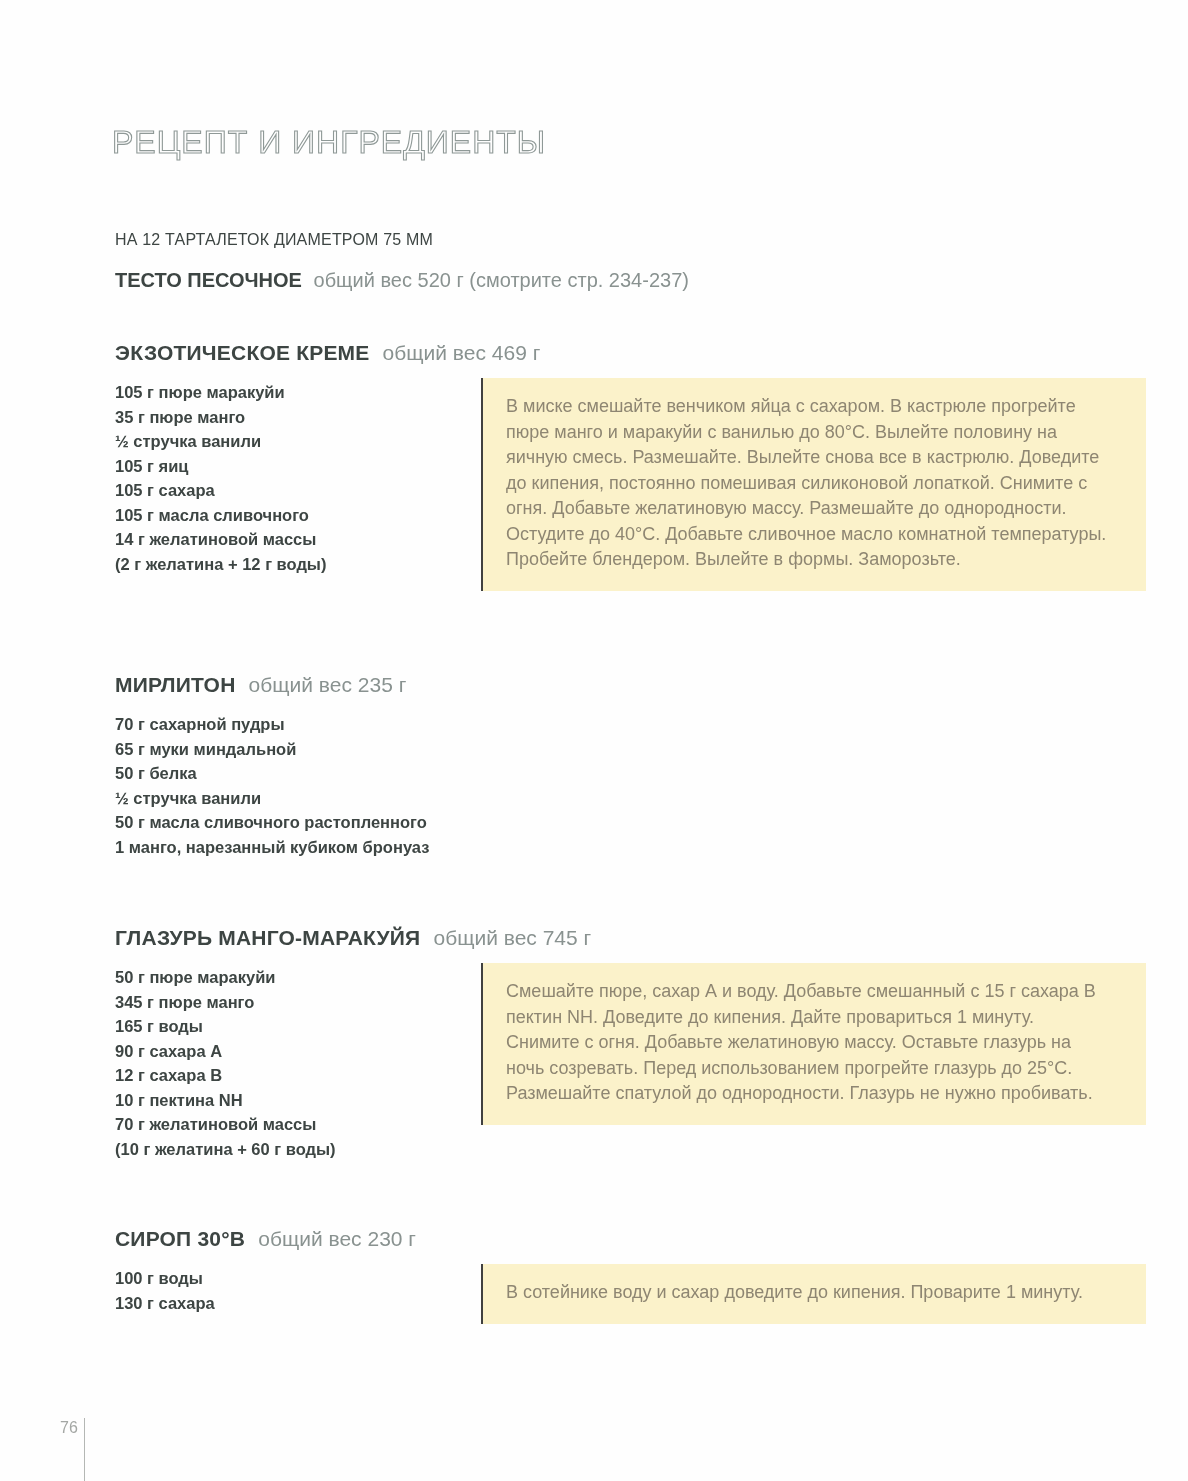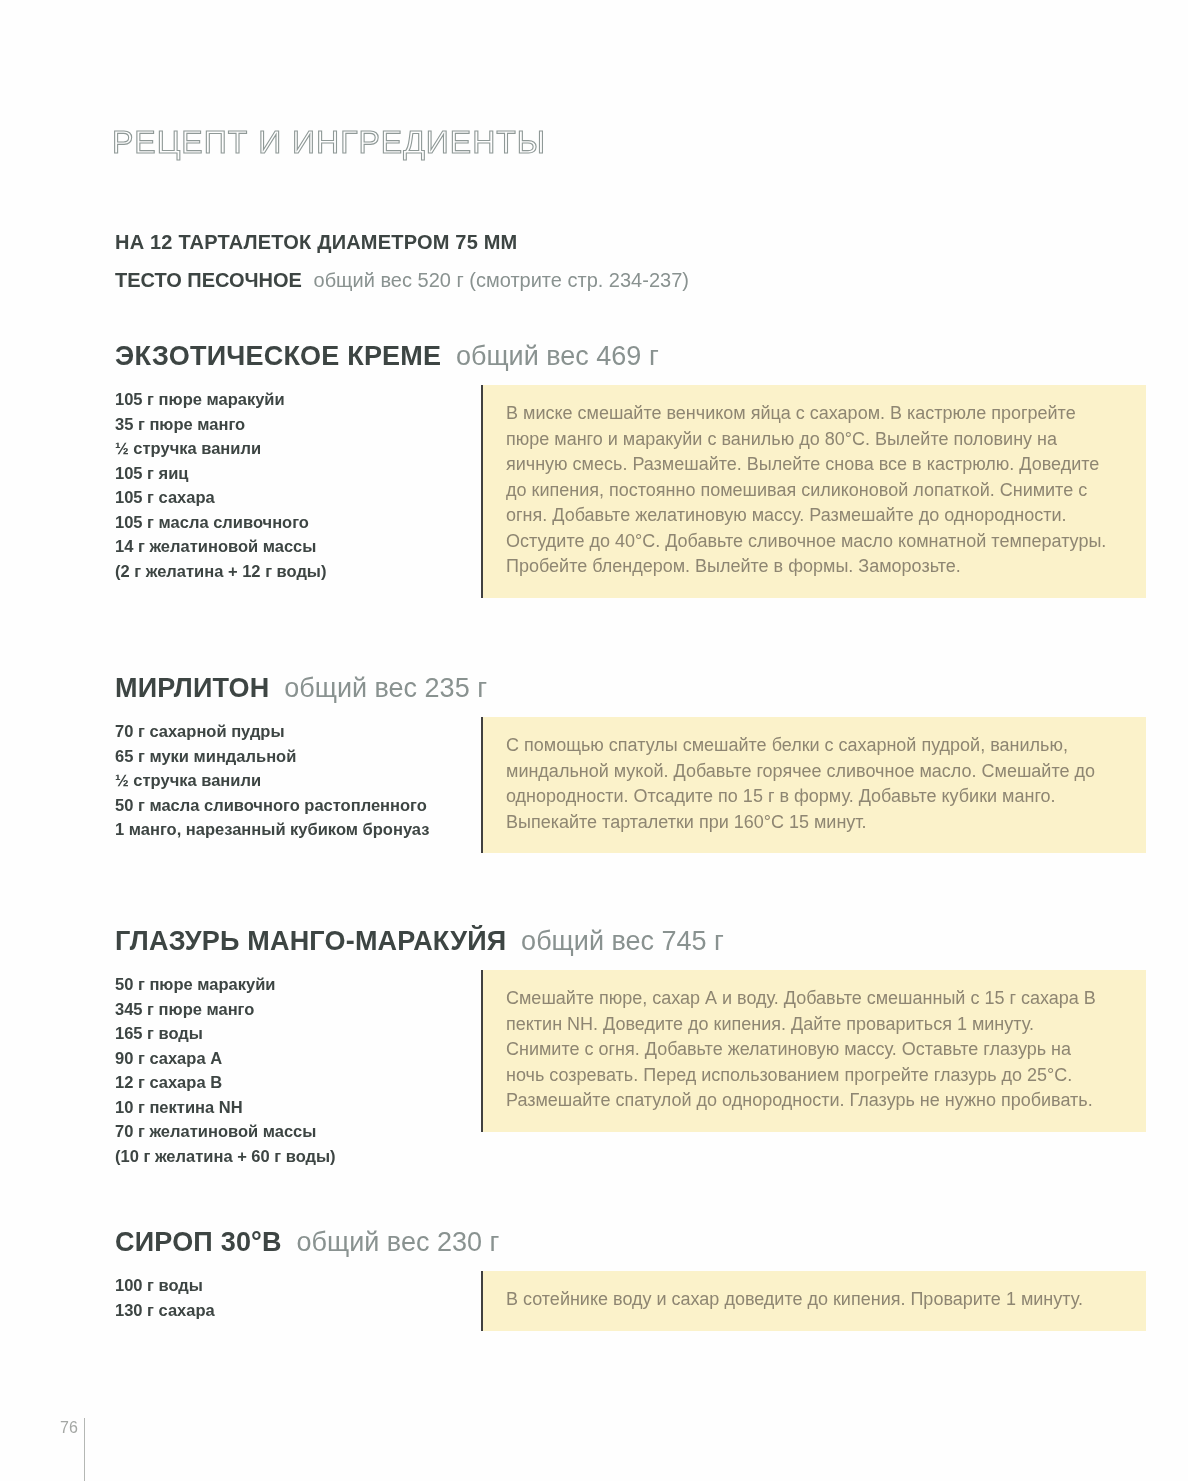--- a/index.html
+++ b/index.html
@@ -21,41 +21,41 @@
     color: #9ea7a5;
     white-space: nowrap;
   }
   @supports (-webkit-text-stroke: 1px #000) {
     .title { color: transparent; -webkit-text-stroke: 1.1px #8f9997; }
   }
   .yield-line {
     position: absolute;
     left: 115px;
     top: 231px;
-    font-size: 20px;
-    font-weight: 700;
+    font-size: 16px;
+    font-weight: 400;
     color: #3d4543;
     letter-spacing: 0.2px;
   }
   .base-line {
     position: absolute;
     left: 115px;
     top: 269px;
     font-size: 20px;
     color: #899290;
   }
   .base-name { font-weight: 700; color: #3d4543; margin-right: 6px; }
   .recipe-section { position: absolute; left: 115px; width: 1033px; }
   #sec-0 { top: 341px; }
   #sec-1 { top: 673px; }
   #sec-2 { top: 926px; }
   #sec-3 { top: 1227px; }
   .sec-head {
     margin: 0;
-    font-size: 27px;
+    font-size: 21px;
     font-weight: 700;
     color: #3d4543;
     letter-spacing: 0.2px;
   }
   .sec-weight { font-weight: 400; color: #899290; margin-left: 7px; letter-spacing: 0; }
   .sec-body { display: flex; align-items: flex-start; margin-top: 15px; }
   .ingredients {
     width: 366px;
     flex: none;
     font-size: 16.5px;
@@ -133,27 +133,25 @@
 
   <section class="recipe-section" id="sec-1">
     <h2 class="sec-head">
       <span class="sec-name">МИРЛИТОН</span>
       <span class="sec-weight">общий вес 235 г</span>
     </h2>
     <div class="sec-body">
       <div class="ingredients">
           <div class="ingredient">70 г сахарной пудры</div>
           <div class="ingredient">65 г муки миндальной</div>
+          <div class="ingredient">50 г белка</div>
           <div class="ingredient">½ стручка ванили</div>
           <div class="ingredient">50 г масла сливочного растопленного</div>
           <div class="ingredient">1 манго, нарезанный кубиком бронуаз</div>
         </div>
-      <div class="instruction-box">
-        <p class="instruction-text">С помощью спатулы смешайте белки с сахарной пудрой, ванилью, миндальной мукой. Добавьте горячее сливочное масло. Смешайте до однородности. Отсадите по 15 г в форму. Добавьте кубики манго. Выпекайте тарталетки при 160°С 15 минут.</p>
-      </div>
     </div>
   </section>
 
   <section class="recipe-section" id="sec-2">
     <h2 class="sec-head">
       <span class="sec-name">ГЛАЗУРЬ МАНГО-МАРАКУЙЯ</span>
       <span class="sec-weight">общий вес 745 г</span>
     </h2>
     <div class="sec-body">
       <div class="ingredients">

